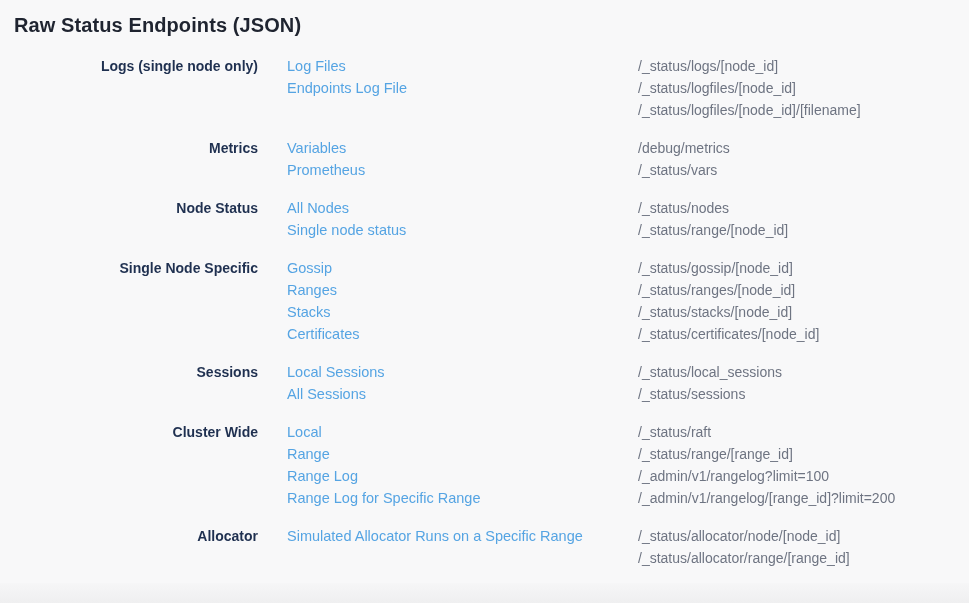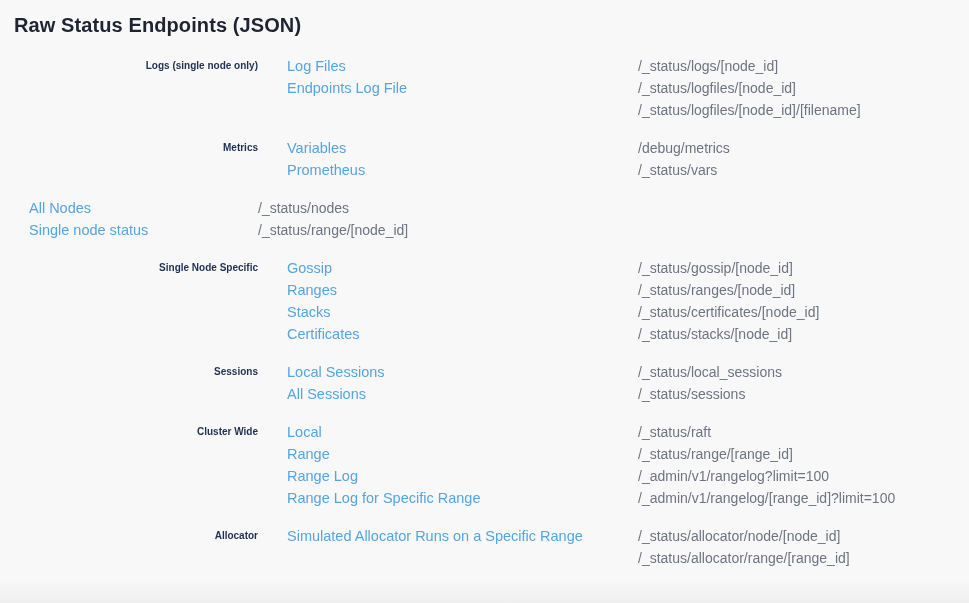--- a/index.html
+++ b/index.html
@@ -21,21 +21,21 @@
     letter-spacing: 0.1px;
   }
   .endpoints { margin-top: 17px; }
   .group {
     display: grid;
     grid-template-columns: 258px 380px 1fr;
     margin-bottom: 16px;
   }
   .category {
     text-align: right;
-    font-size: 10px;
+    font-size: 14px;
     line-height: 22px;
     font-weight: 600;
     color: #1f3050;
   }
   .links { padding-left: 29px; }
   .link {
     display: block;
     font-size: 14.5px;
     line-height: 22px;
     color: #55a4e3;
@@ -77,42 +77,43 @@
         <div class="links">
           <a class="link" href="#">Variables</a>
           <a class="link" href="#">Prometheus</a>
         </div>
         <div class="paths">
           <div class="path">/debug/metrics</div>
           <div class="path">/_status/vars</div>
         </div>
       </div>
       <div class="group">
+        <div class="category">Node Status</div>
         <div class="links">
           <a class="link" href="#">All Nodes</a>
           <a class="link" href="#">Single node status</a>
         </div>
         <div class="paths">
           <div class="path">/_status/nodes</div>
           <div class="path">/_status/range/[node_id]</div>
         </div>
       </div>
       <div class="group">
         <div class="category">Single Node Specific</div>
         <div class="links">
           <a class="link" href="#">Gossip</a>
           <a class="link" href="#">Ranges</a>
           <a class="link" href="#">Stacks</a>
           <a class="link" href="#">Certificates</a>
         </div>
         <div class="paths">
           <div class="path">/_status/gossip/[node_id]</div>
           <div class="path">/_status/ranges/[node_id]</div>
+          <div class="path">/_status/stacks/[node_id]</div>
           <div class="path">/_status/certificates/[node_id]</div>
-          <div class="path">/_status/stacks/[node_id]</div>
         </div>
       </div>
       <div class="group">
         <div class="category">Sessions</div>
         <div class="links">
           <a class="link" href="#">Local Sessions</a>
           <a class="link" href="#">All Sessions</a>
         </div>
         <div class="paths">
           <div class="path">/_status/local_sessions</div>
@@ -124,21 +125,21 @@
         <div class="links">
           <a class="link" href="#">Local</a>
           <a class="link" href="#">Range</a>
           <a class="link" href="#">Range Log</a>
           <a class="link" href="#">Range Log for Specific Range</a>
         </div>
         <div class="paths">
           <div class="path">/_status/raft</div>
           <div class="path">/_status/range/[range_id]</div>
           <div class="path">/_admin/v1/rangelog?limit=100</div>
-          <div class="path">/_admin/v1/rangelog/[range_id]?limit=100</div>
+          <div class="path">/_admin/v1/rangelog/[range_id]?limit=200</div>
         </div>
       </div>
       <div class="group">
         <div class="category">Allocator</div>
         <div class="links">
           <a class="link" href="#">Simulated Allocator Runs on a Specific Range</a>
         </div>
         <div class="paths">
           <div class="path">/_status/allocator/node/[node_id]</div>
           <div class="path">/_status/allocator/range/[range_id]</div>

